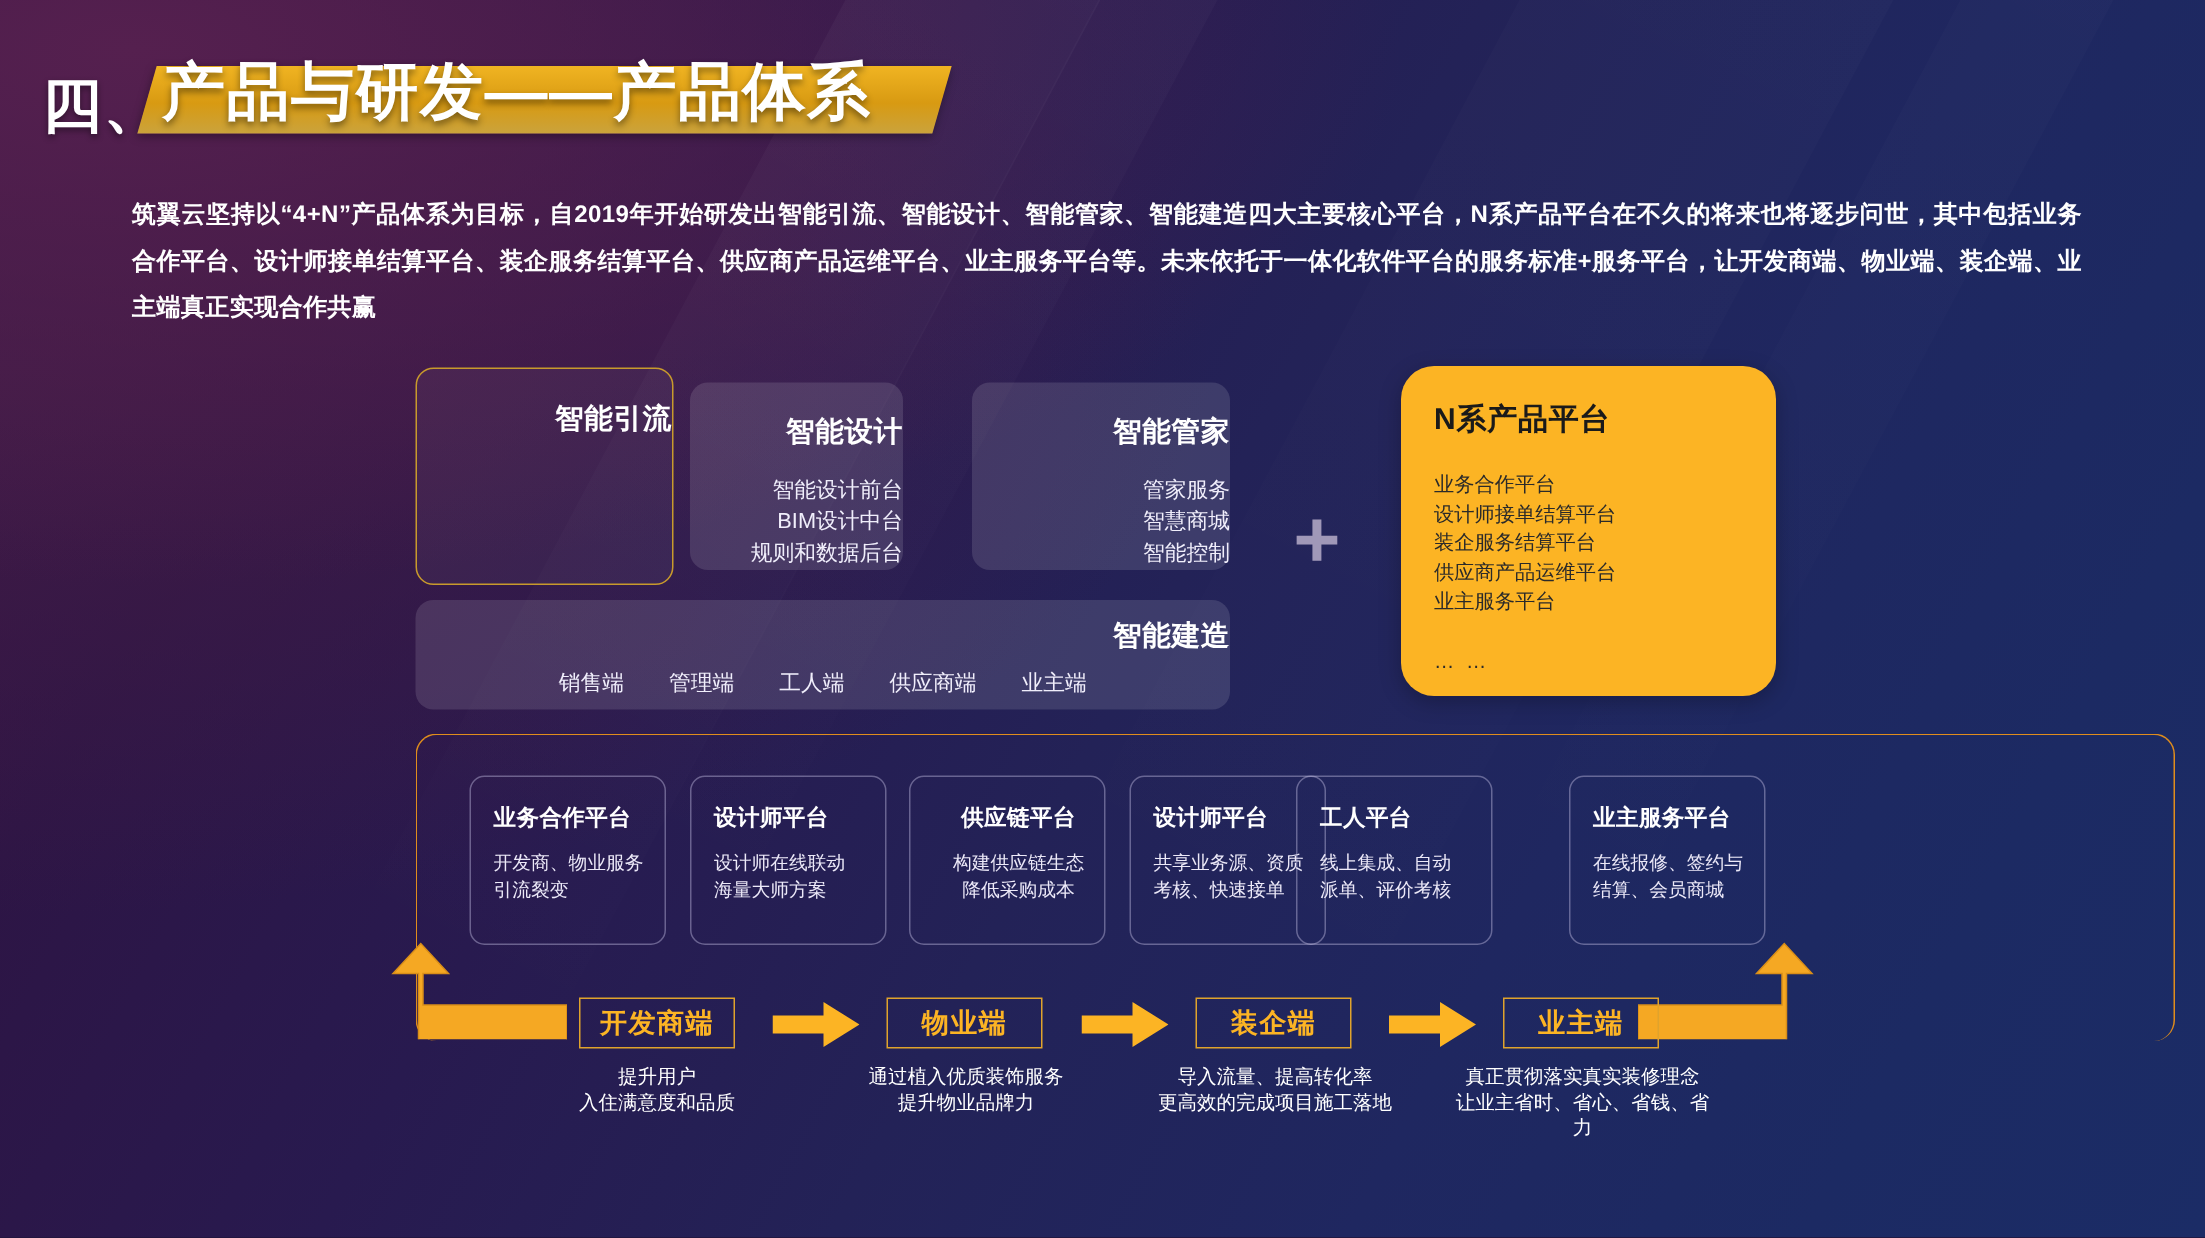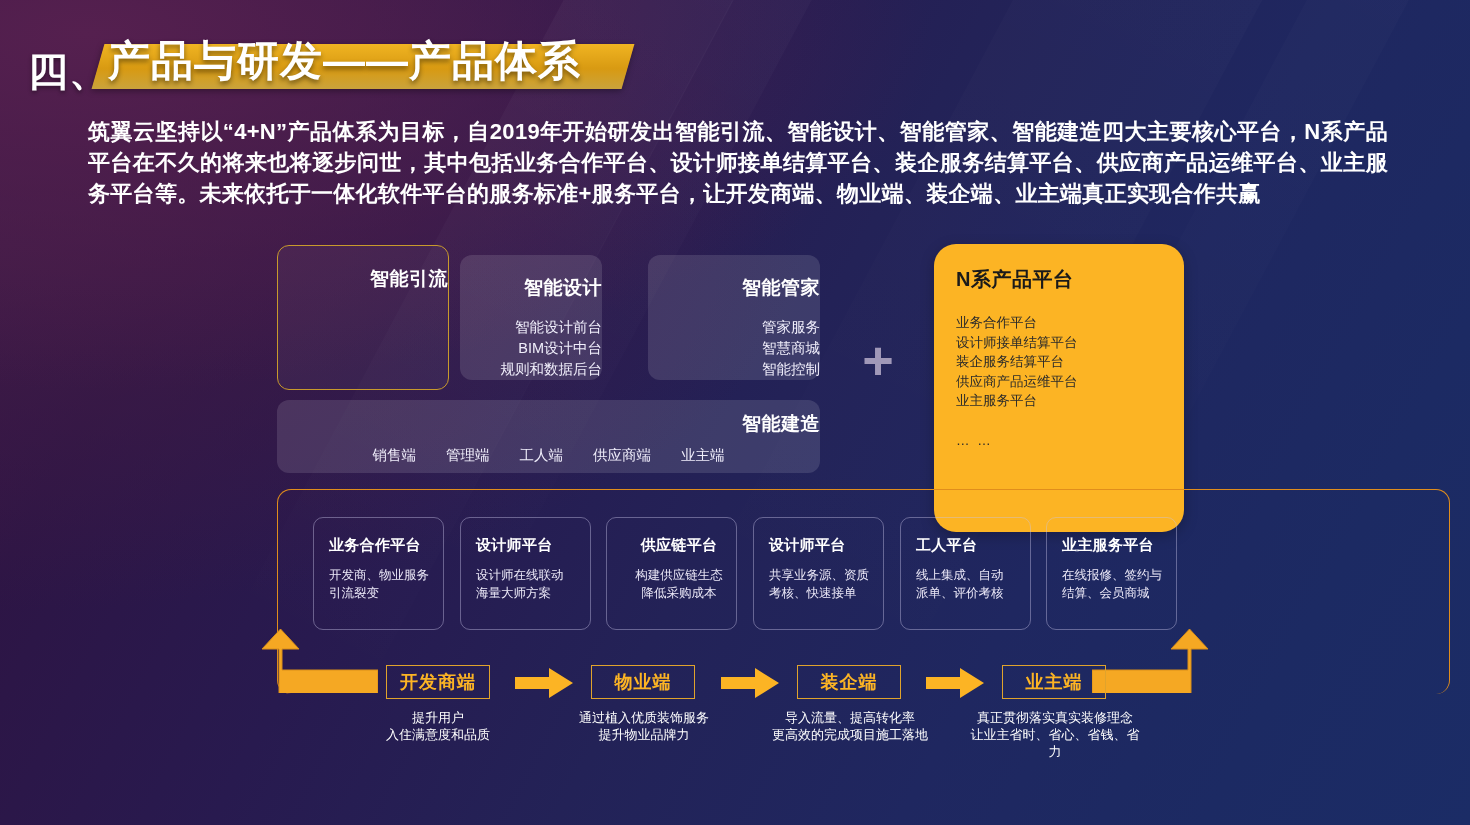--- a/index.html
+++ b/index.html
@@ -40,22 +40,22 @@
   }
   .title-main {
     position:absolute; left:108px; top:36px; z-index:3;
     font-size:42px; font-weight:bold; color:#fff; letter-spacing:1px;
     line-height:50px; white-space:nowrap;
     text-shadow:0 3px 5px rgba(0,0,0,.45);
   }
 
   
   #para {
-    position:absolute; left:88px; top:116px; width:1300px;
-    color:#ffffff; font-size:22px; font-weight:bold; line-height:31px;
+    position:absolute; left:88px; top:128px; width:1300px;
+    color:#ffffff; font-size:16px; font-weight:bold; line-height:31px;
     text-align:justify; letter-spacing:.3px;
   }
 
   
   .card {
     position:absolute; border-radius:12px;
     background:rgba(255,255,255,.12);
     color:#fff; text-align:right;
   }
   .card.highlight {
@@ -80,21 +80,21 @@
   }
 
   
   #plus {
     position:absolute; left:858px; top:340px; width:40px; height:40px;
     color:#a098b8; font-size:54px; font-weight:bold; line-height:40px; text-align:center;
   }
 
   
   #c-nseries {
-    position:absolute; left:934px; top:244px; width:250px; height:288px;
+    position:absolute; left:934px; top:244px; width:250px; height:220px;
     background:#fcb424; border-radius:22px; color:#1a1a1a;
     box-shadow:0 4px 14px rgba(0,0,0,.25);
   }
   #c-nseries .ntitle { font-size:20px; font-weight:bold; margin:22px 0 0 22px; letter-spacing:.5px; }
   #c-nseries .nlist  { margin:20px 0 0 22px; font-size:13.5px; line-height:19.5px; color:#2a2a2a; }
   #c-nseries .ndots  { margin:22px 0 0 22px; font-size:13.5px; letter-spacing:2px; color:#2a2a2a; }
 
   
   #frame {
     position:absolute; left:277px; top:489px; width:1173px; height:205px;
@@ -104,21 +104,21 @@
 
   
   .bcard {
     position:absolute; top:517px; width:131px; height:113px;
     border:1px solid rgba(200,195,230,.42); border-radius:10px;
     color:#fff; text-align:left;
   }
   .bcard .btitle { font-size:15px; font-weight:bold; margin:18px 0 0 15px; letter-spacing:.3px; }
   .bcard .bbody  { font-size:12.5px; line-height:18px; margin:11px 0 0 15px; color:#ece9f8; }
   #b0 { left:313px; } #b1 { left:460px; } #b2 { left:606px;text-align:center; }
-  #b3 { left:753px; } #b4 { left:900px; } #b5 { left:1046px; }
+  #b3 { left:753px; } #b4 { left:864px; } #b5 { left:1046px; }
 
   
   .larrow { position:absolute; }
 
   
   .fbox {
     position:absolute; top:665px; height:34px;
     border:1.4px solid #e0a32c; display:flex; align-items:center; justify-content:center;
     color:#fcb424; font-size:18px; font-weight:bold; letter-spacing:1px;
   }

